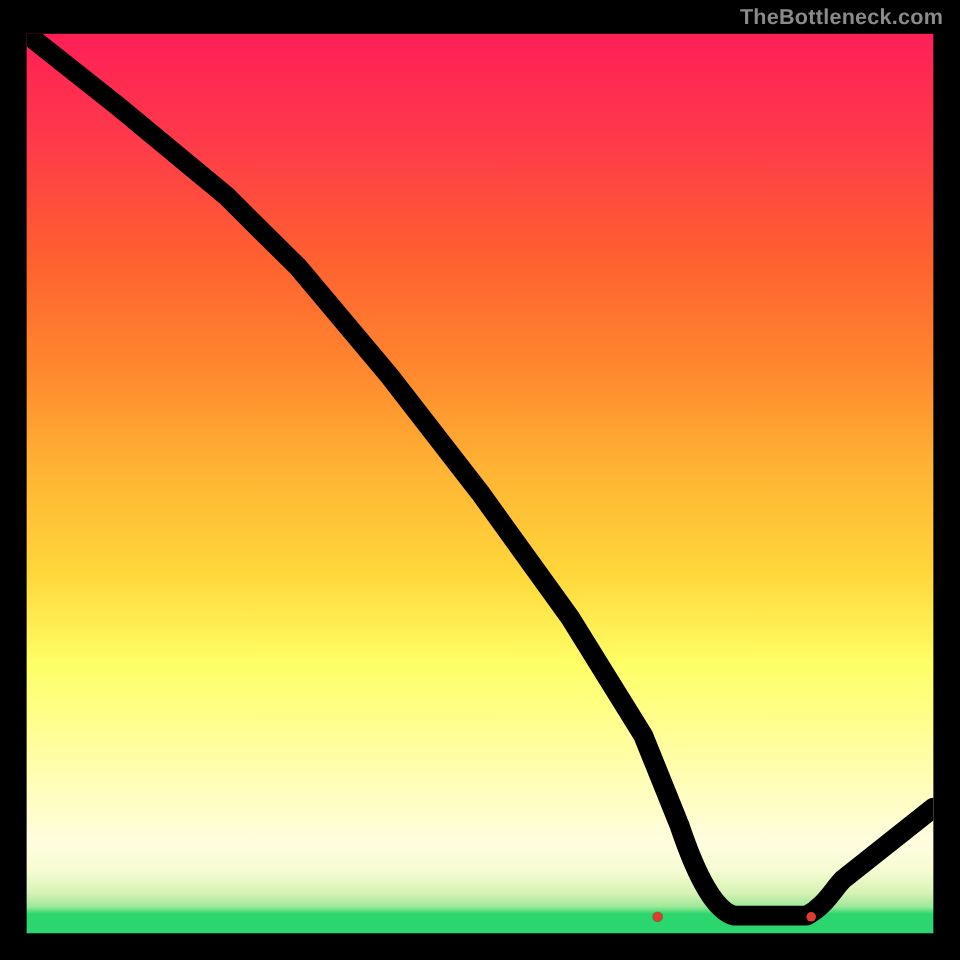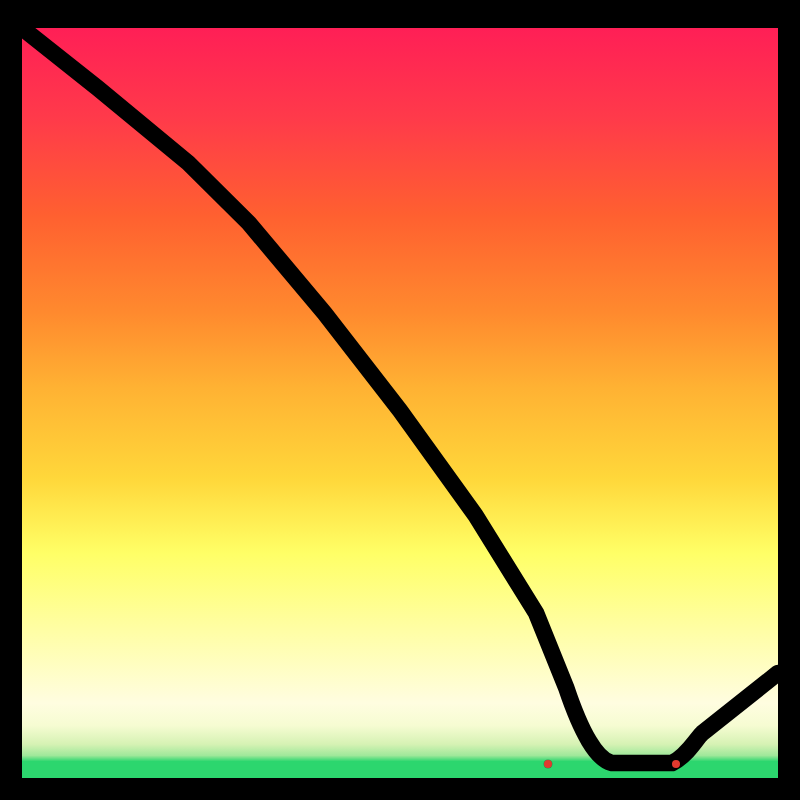--- a/index.html
+++ b/index.html
@@ -96,20 +96,21 @@
     letter-spacing: 0.5px;
     white-space: nowrap;
     text-transform: uppercase;
   }
 </style>
 </head>
 <body>
 
 <div class="stage">
 
+  <div class="watermark">TheBottleneck.com</div>
 
   <div class="plot">
     <div class="gradient"></div>
 
     <svg class="curve" viewBox="0 0 100 100" preserveAspectRatio="none">
 
       <path d="M 0 0
                L 10 8
                L 22 18
                C 26 22, 28 24, 30 26

